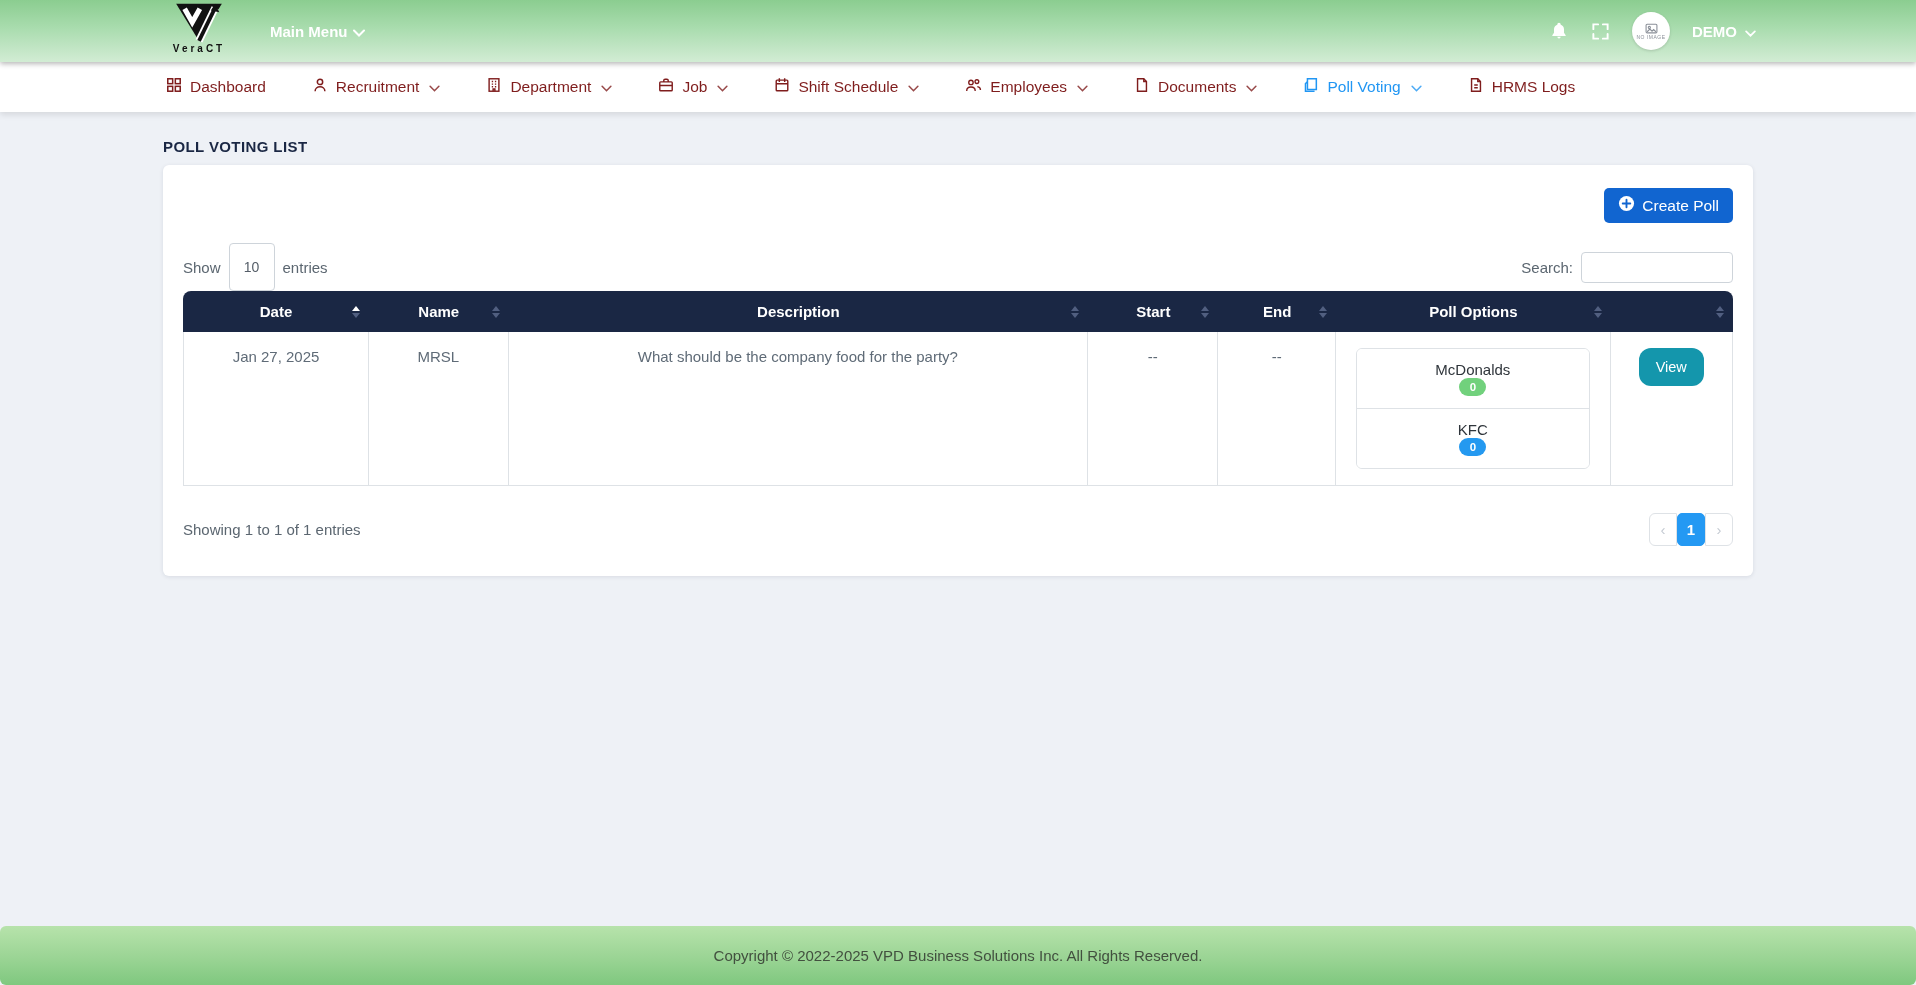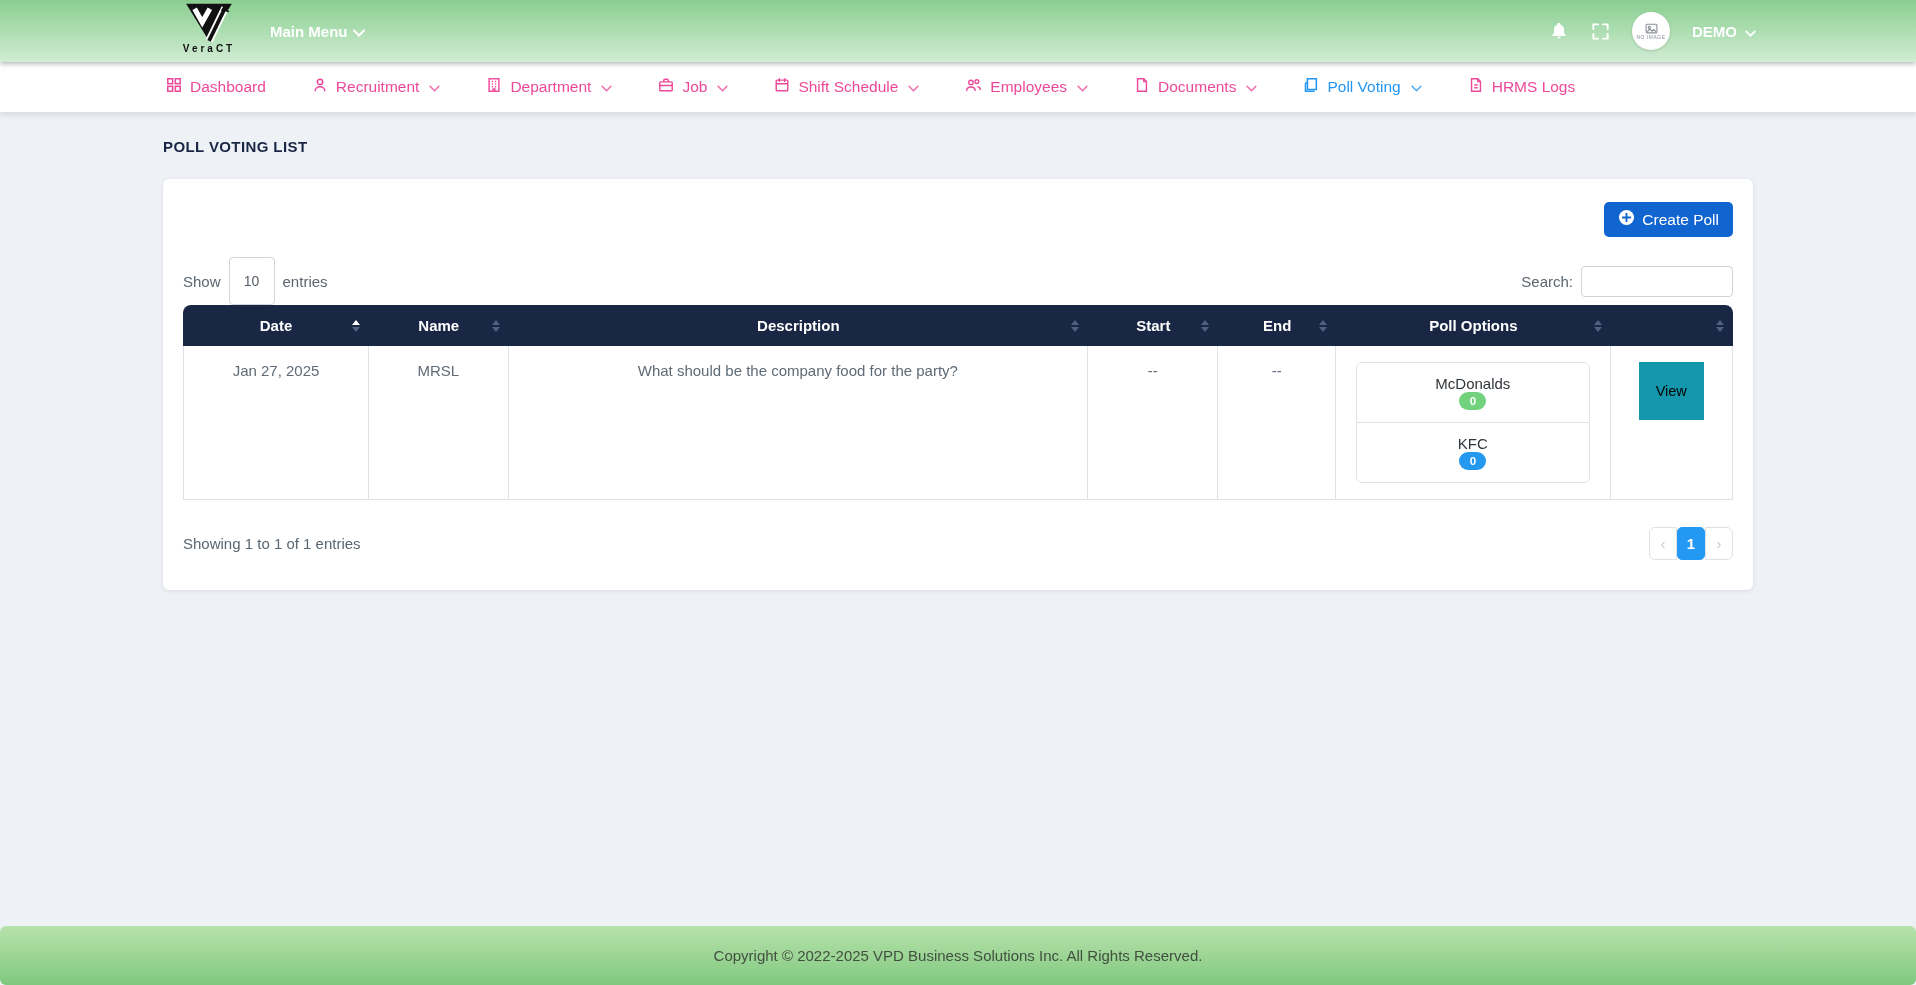--- a/index.html
+++ b/index.html
@@ -3,40 +3,40 @@
 <meta charset="utf-8">
 <style>
   * { margin:0; padding:0; box-sizing:border-box; }
   html,body { width:1916px; height:985px; font-family:"Liberation Sans", sans-serif; background:#eef1f6; overflow:hidden; }
   .app { display:flex; flex-direction:column; height:985px; }
 
   
   .topbar { position:relative; height:62px; flex:0 0 62px;
     background:linear-gradient(180deg,#8bcd90 0%,#a9dcae 45%,#d2ecd4 100%);
     display:flex; align-items:center; box-shadow:0 2px 5px rgba(0,0,0,.28); z-index:10; }
-  .brand { position:absolute; left:174px; top:2px; width:70px; text-align:center; }
+  .brand { position:absolute; left:164px; top:2px; width:70px; text-align:center; }
   .brand svg { display:block; margin:0 auto; }
   .brand-text { display:block; font-size:10px; letter-spacing:3px; color:#111; font-weight:bold; margin-top:-3px; }
   .main-menu { display:flex; align-items:center; gap:5px; color:#fff; font-size:15px; font-weight:600; margin-left:270px; cursor:pointer; }
   .topbar-right { position:absolute; right:160px; top:0; height:62px; display:flex; align-items:center; gap:22px; }
   .icon-btn { color:#fff; display:flex; align-items:center; cursor:pointer; }
   .avatar { width:38px; height:38px; border-radius:50%; background:#fff; display:flex; flex-direction:column; align-items:center; justify-content:center; box-shadow:0 1px 3px rgba(0,0,0,.15); }
   .avatar .noimg-text { font-size:5px; color:#8a8f98; letter-spacing:.5px; }
   .user-chip { display:flex; align-items:center; gap:8px; color:#fff; font-weight:bold; font-size:15px; cursor:pointer; }
 
   
   .navbar { height:50px; flex:0 0 50px; background:#fff; display:flex; align-items:center; gap:46px; padding-left:166px; box-shadow:0 3px 6px rgba(0,0,0,.10); z-index:5; }
-  .nav-item { display:flex; align-items:center; gap:8px; color:#ec4899; font-size:15.5px; cursor:pointer; white-space:nowrap; }
+  .nav-item { display:flex; align-items:center; gap:8px; color:#7f1d1d; font-size:15.5px; cursor:pointer; white-space:nowrap; }
   .nav-item svg { flex:0 0 auto; }
   .nav-item.active { color:#2196f3; }
   .nav-chev { margin-left:2px; opacity:.8; }
 
   
   main { flex:1 1 auto; padding:26px 163px 0; }
-  .page-title { font-size:15px; font-weight:bold; color:#1a2744; letter-spacing:.4px; margin-bottom:24px; }
+  .page-title { font-size:15px; font-weight:bold; color:#1a2744; letter-spacing:.4px; margin-bottom:10px; }
   .card { background:#fff; border-radius:6px; box-shadow:0 1px 4px rgba(20,30,60,.10); padding:23px 20px 30px; }
   .card-top { display:flex; justify-content:flex-end; }
   .btn-primary { display:inline-flex; align-items:center; gap:7px; background:#1165d0; color:#fff; border:none; border-radius:5px; font-size:15.5px; padding:7px 14px; cursor:pointer; font-family:inherit; }
   .controls { display:flex; justify-content:space-between; align-items:center; margin-top:20px; color:#5b6670; font-size:15px; }
   .len-wrap { display:flex; align-items:center; gap:8px; }
   .len-box { width:46px; height:48px; border:1px solid #ced4da; border-radius:4px; display:flex; align-items:center; justify-content:center; color:#555e68; font-size:14px; cursor:pointer; }
   .search-wrap { display:flex; align-items:center; gap:8px; }
   .search-input { width:152px; height:31px; border:1px solid #ced4da; border-radius:4px; font-size:14px; padding:0 8px; outline:none; font-family:inherit; }
 
   
@@ -50,21 +50,21 @@
   .tri.down { border-top:5px solid #515f80; }
   th.sorted-asc .tri.up { border-bottom-color:#ffffff; }
   .poll-table tbody td { border-bottom:1px solid #dee2e6; border-right:1px solid #dee2e6; vertical-align:top; text-align:center; color:#5f6b77; padding:16px 8px; height:111px; }
   .poll-table tbody td:first-child { border-left:1px solid #dee2e6; }
 
   .opt-list { margin:0 12px; border:1px solid #dee2e6; border-radius:6px; overflow:hidden; text-align:left; }
   .opt-item { display:flex; align-items:center; justify-content:space-between; padding:12px 16px; color:#2f353b; font-size:15px; background:#fff;flex-direction:column; }
   .opt-item + .opt-item { border-top:1px solid #dee2e6; }
   .badge { min-width:27px; padding:3px 9px; border-radius:11px; color:#fff; font-size:11.5px; font-weight:bold; text-align:center; }
 
-  .btn-view { background:#1496ac; color:#000000; border:none; border-radius:0; font-size:14.5px; padding:21px 17px; cursor:pointer; font-family:inherit; }
+  .btn-view { background:#1496ac; color:#ffffff; border:none; border-radius:12px; font-size:14.5px; padding:11px 17px; cursor:pointer; font-family:inherit; }
 
   .card-bottom { display:flex; justify-content:space-between; align-items:center; margin-top:27px; }
   .table-info { color:#5b6670; font-size:15px; }
   .pagination { display:flex; }
   .page-btn { width:28px; height:33px; border:1px solid #dee2e6; background:#fff; display:flex; align-items:center; justify-content:center; color:#c4cad2; font-size:15px; cursor:pointer; }
   .page-btn.prev { border-radius:6px 0 0 6px; }
   .page-btn.next { border-radius:0 6px 6px 0; }
   .page-btn.active { background:#2499f3; color:#fff; border-color:#2499f3; border-radius:5px; font-weight:bold; cursor:default; }
 
   

